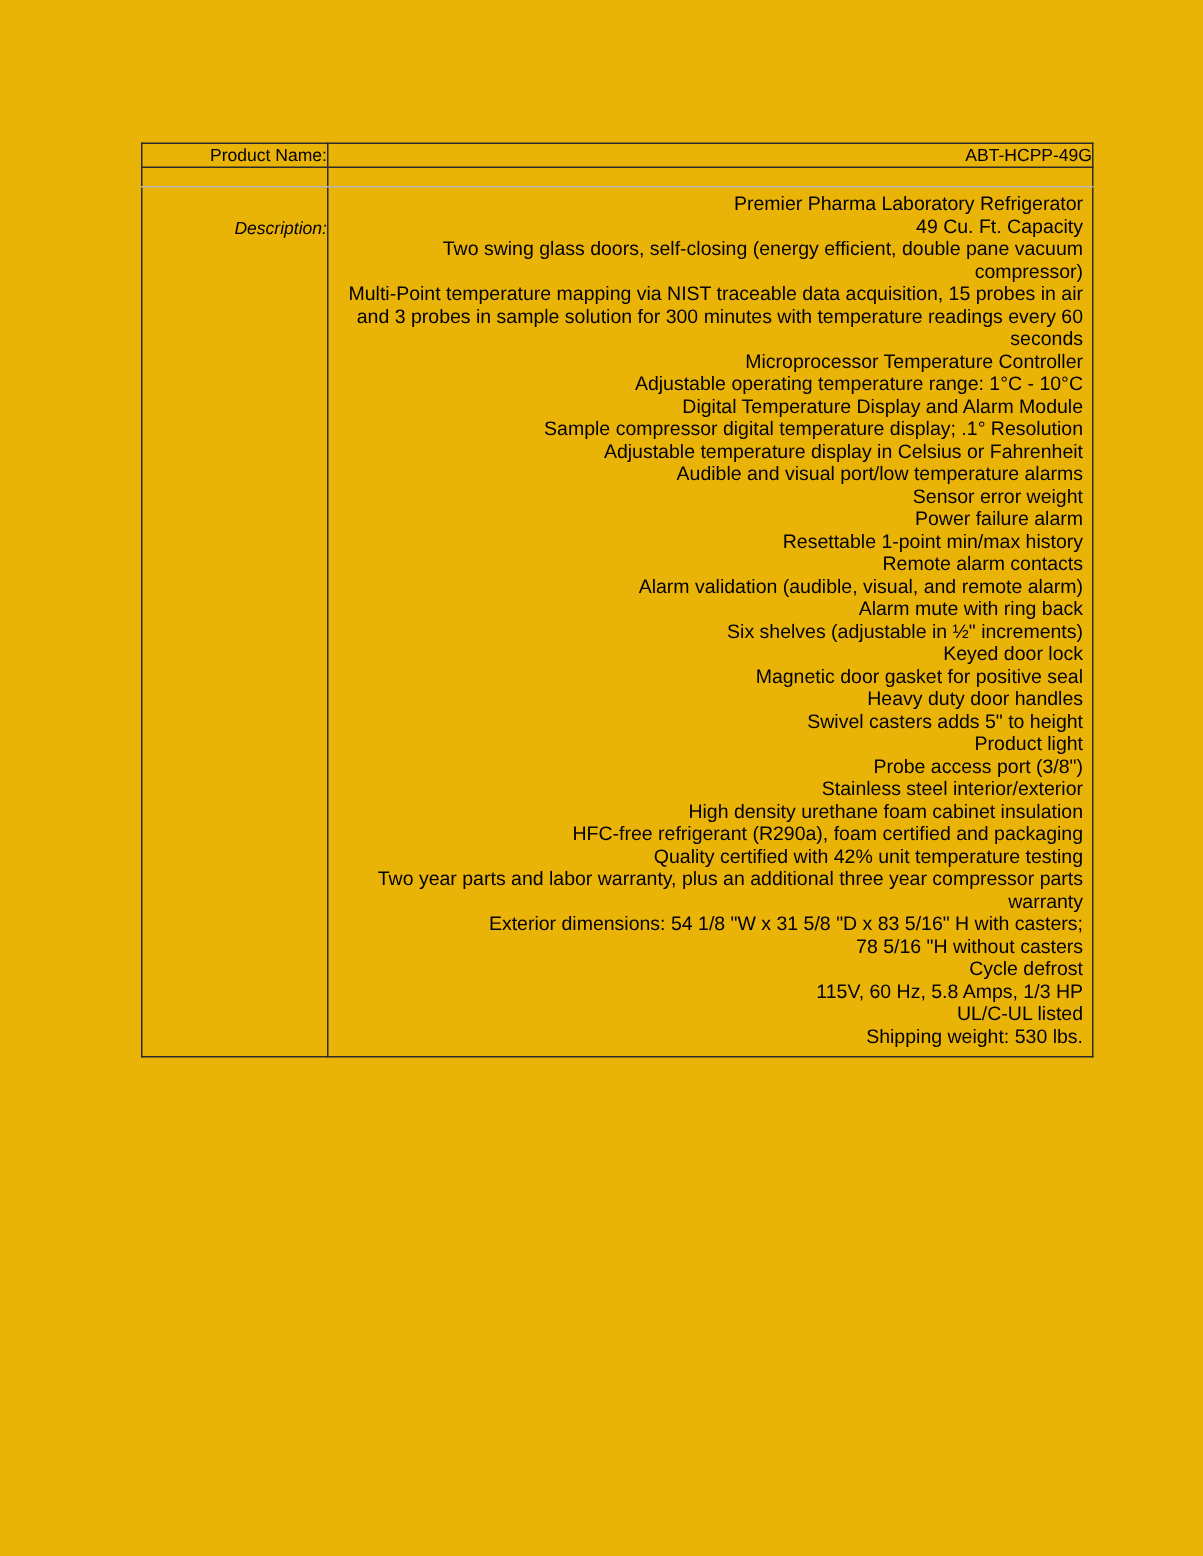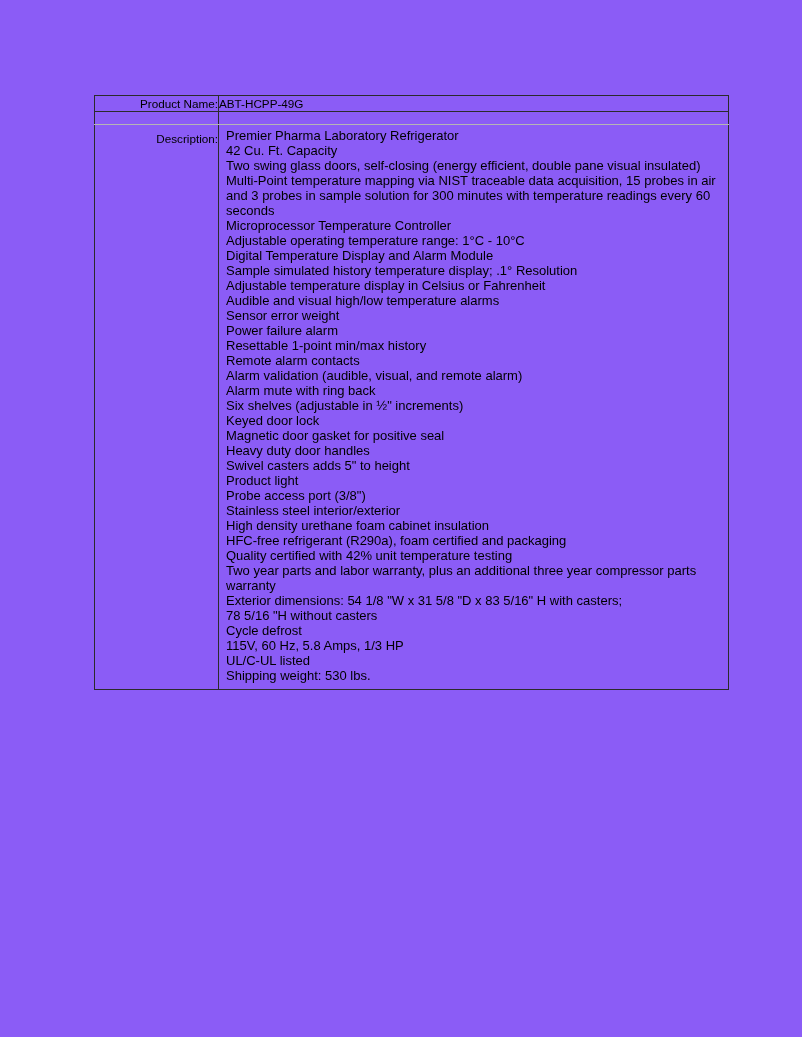--- a/index.html
+++ b/index.html
@@ -4,21 +4,21 @@
 <style>
   html, body {
     margin: 0;
     padding: 0;
     background: #ffffff;
   }
   .page {
     position: relative;
     width: 802px;
     height: 1037px;
-    background: #8b5cf6;
+    background: #eab308;
     overflow: hidden;
     font-family: "Liberation Sans", "DejaVu Sans", sans-serif;
     color: #000000;
   }
   table.spec-table {
     position: absolute;
     left: 94px;
     top: 95px;
     width: 634px;
     border-collapse: collapse;
@@ -36,32 +36,32 @@
   col.value-col { width: 510px; }
 
   tr.row-product td { height: 14px; }
   td.label-cell {
     text-align: right;
     vertical-align: top;
     padding: 1px 5px 0 2px;
     white-space: nowrap;
   }
   td.value-cell {
-    text-align: left;
+    text-align: right;
     vertical-align: top;
     padding: 1px 6px 0 7px;
     margin-top: 40px;
   }
 
   tr.row-spacer td {
     height: 12px;
     border-bottom: 1px solid #b5b5b5;
   }
   tr.row-description td { border-top: 1px solid #b5b5b5; }
-  tr.row-description td.label-cell { padding-top: 6px; }
+  tr.row-description td.label-cell { padding-top: 20px; font-style: italic; }
   tr.row-description td.value-cell { padding: 3px 6px 6px 7px; }
 
   .desc-line {
     margin: 0;
     font-size: 13px;
     line-height: 15px;
   }
 </style>
 </head>
 <body>
@@ -79,29 +79,29 @@
     </tr>
     <tr class="row-spacer">
       <td class="label-cell"></td>
       <td class="value-cell"></td>
     </tr>
     <tr class="row-description">
       <td class="label-cell">Description:</td>
       <td class="value-cell">
         <div>
               <div class="desc-line">Premier Pharma Laboratory Refrigerator</div>
-              <div class="desc-line">42 Cu. Ft. Capacity</div>
-              <div class="desc-line">Two swing glass doors, self-closing (energy efficient, double pane visual insulated)</div>
+              <div class="desc-line">49 Cu. Ft. Capacity</div>
+              <div class="desc-line">Two swing glass doors, self-closing (energy efficient, double pane vacuum compressor)</div>
               <div class="desc-line">Multi-Point temperature mapping via NIST traceable data acquisition, 15 probes in air and 3 probes in sample solution for 300 minutes with temperature readings every 60 seconds</div>
               <div class="desc-line">Microprocessor Temperature Controller</div>
               <div class="desc-line">Adjustable operating temperature range: 1°C - 10°C</div>
               <div class="desc-line">Digital Temperature Display and Alarm Module</div>
-              <div class="desc-line">Sample simulated history temperature display; .1° Resolution</div>
+              <div class="desc-line">Sample compressor digital temperature display; .1° Resolution</div>
               <div class="desc-line">Adjustable temperature display in Celsius or Fahrenheit</div>
-              <div class="desc-line">Audible and visual high/low temperature alarms</div>
+              <div class="desc-line">Audible and visual port/low temperature alarms</div>
               <div class="desc-line">Sensor error weight</div>
               <div class="desc-line">Power failure alarm</div>
               <div class="desc-line">Resettable 1-point min/max history</div>
               <div class="desc-line">Remote alarm contacts</div>
               <div class="desc-line">Alarm validation (audible, visual, and remote alarm)</div>
               <div class="desc-line">Alarm mute with ring back</div>
               <div class="desc-line">Six shelves (adjustable in ½" increments)</div>
               <div class="desc-line">Keyed door lock</div>
               <div class="desc-line">Magnetic door gasket for positive seal</div>
               <div class="desc-line">Heavy duty door handles</div>

